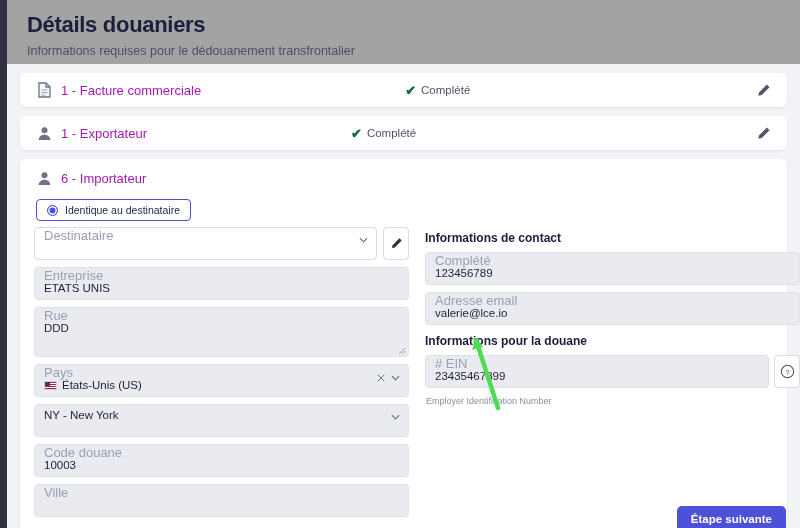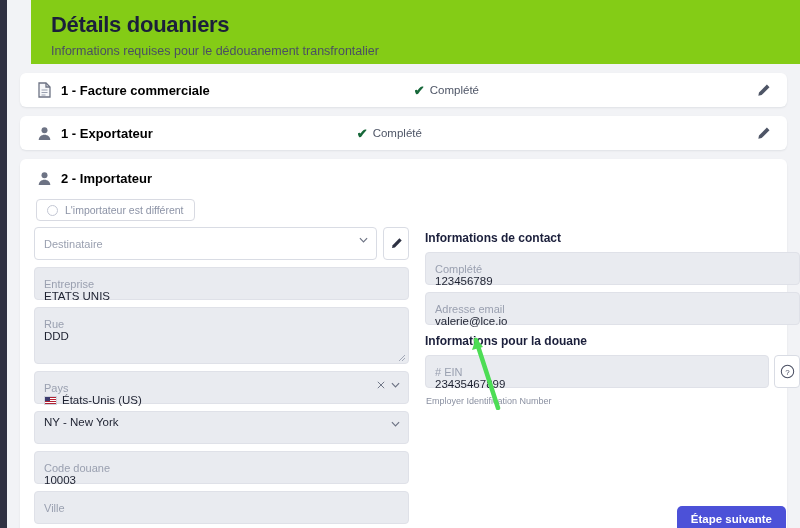--- a/index.html
+++ b/index.html
@@ -25,22 +25,21 @@
   }
   .page {
     position: absolute;
     left: 7px; top: 0;
     width: 793px; height: 528px;
     background: #f2f3f6;
     overflow: hidden;
   }
   .page-head {
     padding: 12px 5px 6px 20px;
-    background: #84cc16;
-    margin-left: 24px;
+    background: #a3a3a3;
   }
   .page-title {
     margin: 0;
     font-size: 22px;
     font-weight: bold;
     color: #1b1f3b;
     letter-spacing: -0.3px;
   }
   .page-sub {
     margin: 6px 0 0 0;
@@ -61,22 +60,22 @@
     padding: 0 14px 0 16px;
   }
   .card-head .sec-icon {
     width: 17px; height: 17px;
     margin-right: 8px;
     flex: 0 0 auto;
     display: flex; align-items: center; justify-content: center;
   }
   .card-head .sec-title {
     font-size: 13px;
-    font-weight: bold;
-    color: #000000;
+    font-weight: normal;
+    color: #a21caf;
     white-space: nowrap;
   }
   .card-head .status {
     margin-left: 204px;
     font-size: 11.5px;
     color: #4e5566;
     display: flex;
     align-items: center;
     gap: 5px;
     white-space: nowrap;
@@ -136,37 +135,36 @@
   .field {
     position: relative;
     background: #e9ebf0;
     border: 1px solid #dfe1e8;
     border-radius: 4px;
     height: 33px;
     padding: 3px 9px 0 9px;
     margin-bottom: 7px;
   }
   .field .flabel {
-    font-size: 11px;
+    font-size: 13px;
     color: #9aa0b0;
     line-height: 10px;
     display: block;
     white-space: nowrap;
-    margin-top: 8px;
   }
   .field .fvalue {
     font-size: 11.5px;
     color: #1d2130;
     line-height: 15px;
     display: block;
     white-space: nowrap;
     overflow: hidden;
   }
   .field.white { background: #ffffff; border-color: #d9dce4; }
-  .field.textarea { height: 57px; }
+  .field.textarea { height: 50px; }
   .resize-grip {
     position: absolute;
     right: 2px; bottom: 1px;
     width: 8px; height: 8px;
     color: #9aa0b0;
     font-size: 8px;
     line-height: 8px;
   }
   .fld-right-icons {
     position: absolute;
@@ -308,27 +306,27 @@
     </div>
 
     <div class="card open">
       <div class="card-head">
         <span class="sec-icon">
           <svg width="15" height="15" viewBox="0 0 16 16">
             <circle cx="8" cy="4.6" r="3.2" fill="#6d7384"></circle>
             <path d="M1.8 15c0-3.6 2.8-5.8 6.2-5.8s6.2 2.2 6.2 5.8z" fill="#6d7384"></path>
           </svg>
         </span>
-        <span class="sec-title">2 - Importateur</span>
+        <span class="sec-title">6 - Importateur</span>
       </div>
 
       <div class="seg-group">
-        <div class="seg">
+        <div class="seg active">
           <span class="radio-dot"></span>
-          <span>L'importateur est différent</span>
+          <span>Identique au destinataire</span>
         </div>
       </div>
 
       <div class="cols">
 
         <div class="col-left">
 
           <div class="dest-row">
             <div class="field white">
               <span class="flabel">Destinataire</span>

